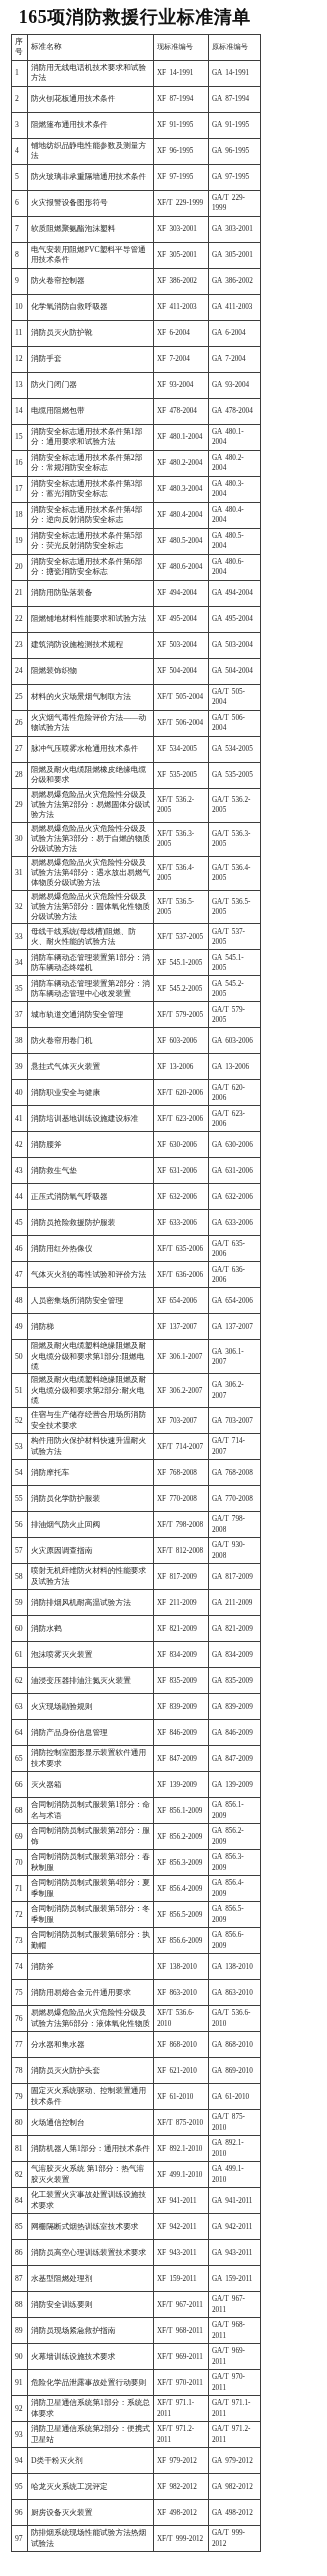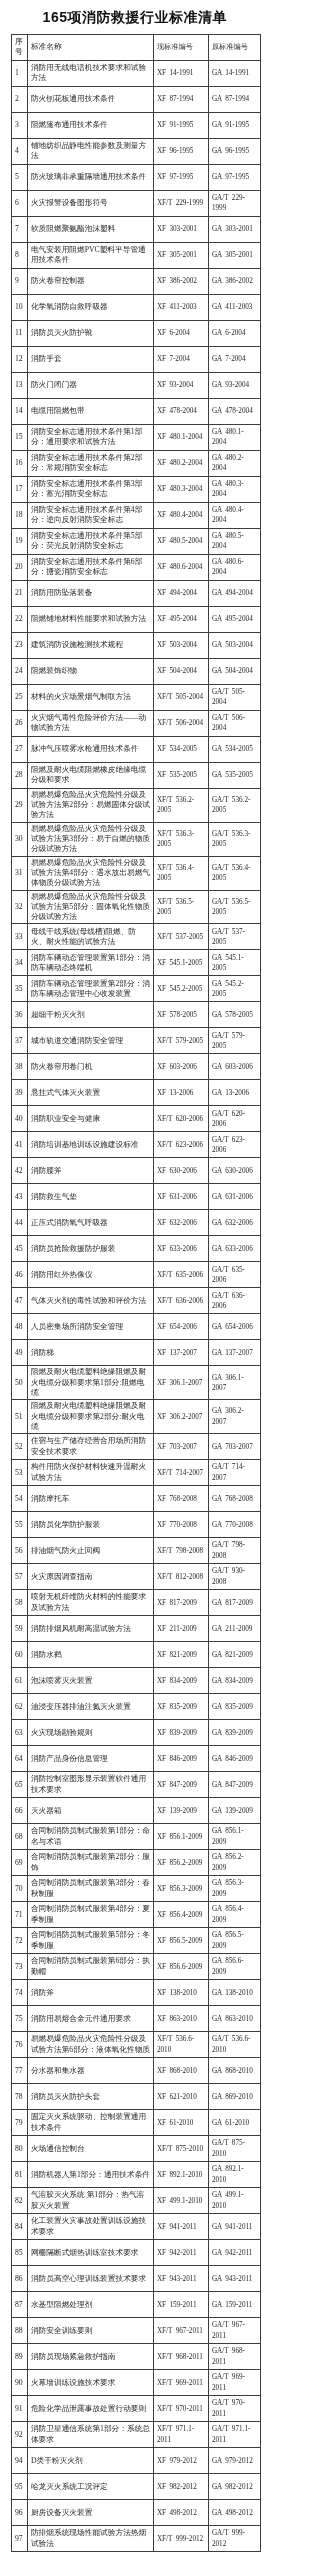--- a/index.html
+++ b/index.html
@@ -6,23 +6,23 @@
   body{
     width:328px;height:3954px;overflow:hidden;position:relative;
     background:#ffffff;
     font-family:"Liberation Serif","DejaVu Serif",serif;
     color:#1f1f1f;
   }
   .doc{width:248px;margin-left:10.8px;}
   .doc-title{
     margin:8.2px 0 7.2px 0;
     text-align:center;
-    font-family:Liberation Sans, sans-serif;
+    font-family:Liberation Serif, serif;
     font-weight:bold;
-    font-size:14px;
+    font-size:18px;
     line-height:18.5px;
     color:#111;
     letter-spacing:0.5px;
   }
   table.std{
     border-collapse:collapse;
     table-layout:fixed;
     width:248px;
   }
   table.std col.c1{width:16px;}
@@ -272,26 +272,20 @@
           <td class="num">XF 545.1-2005</td>
           <td class="num">GA 545.1-2005</td>
         </tr>
         <tr>
           <td>35</td>
           <td>消防车辆动态管理装置第2部分：消防车辆动态管理中心收发装置</td>
           <td class="num">XF 545.2-2005</td>
           <td class="num">GA 545.2-2005</td>
         </tr>
         <tr>
-          <td>36</td>
-          <td>超细干粉灭火剂</td>
-          <td class="num">XF 578-2005</td>
-          <td class="num">GA 578-2005</td>
-        </tr>
-        <tr>
           <td>37</td>
           <td>城市轨道交通消防安全管理</td>
           <td class="num">XF/T 579-2005</td>
           <td class="num">GA/T 579-2005</td>
         </tr>
         <tr>
           <td>38</td>
           <td>防火卷帘用卷门机</td>
           <td class="num">XF 603-2006</td>
           <td class="num">GA 603-2006</td>
@@ -600,20 +594,26 @@
           <td>91</td>
           <td>危险化学品泄露事故处置行动要则</td>
           <td class="num">XF/T 970-2011</td>
           <td class="num">GA/T 970-2011</td>
         </tr>
         <tr>
           <td>92</td>
           <td>消防卫星通信系统第1部分：系统总体要求</td>
           <td class="num">XF/T 971.1-2011</td>
           <td class="num">GA/T 971.1-2011</td>
+        </tr>
+        <tr>
+          <td>93</td>
+          <td>消防卫星通信系统第2部分：便携式卫星站</td>
+          <td class="num">XF/T 971.2-2011</td>
+          <td class="num">GA/T 971.2-2011</td>
         </tr>
         <tr>
           <td>94</td>
           <td>D类干粉灭火剂</td>
           <td class="num">XF 979-2012</td>
           <td class="num">GA 979-2012</td>
         </tr>
         <tr>
           <td>95</td>
           <td>哈龙灭火系统工况评定</td>

